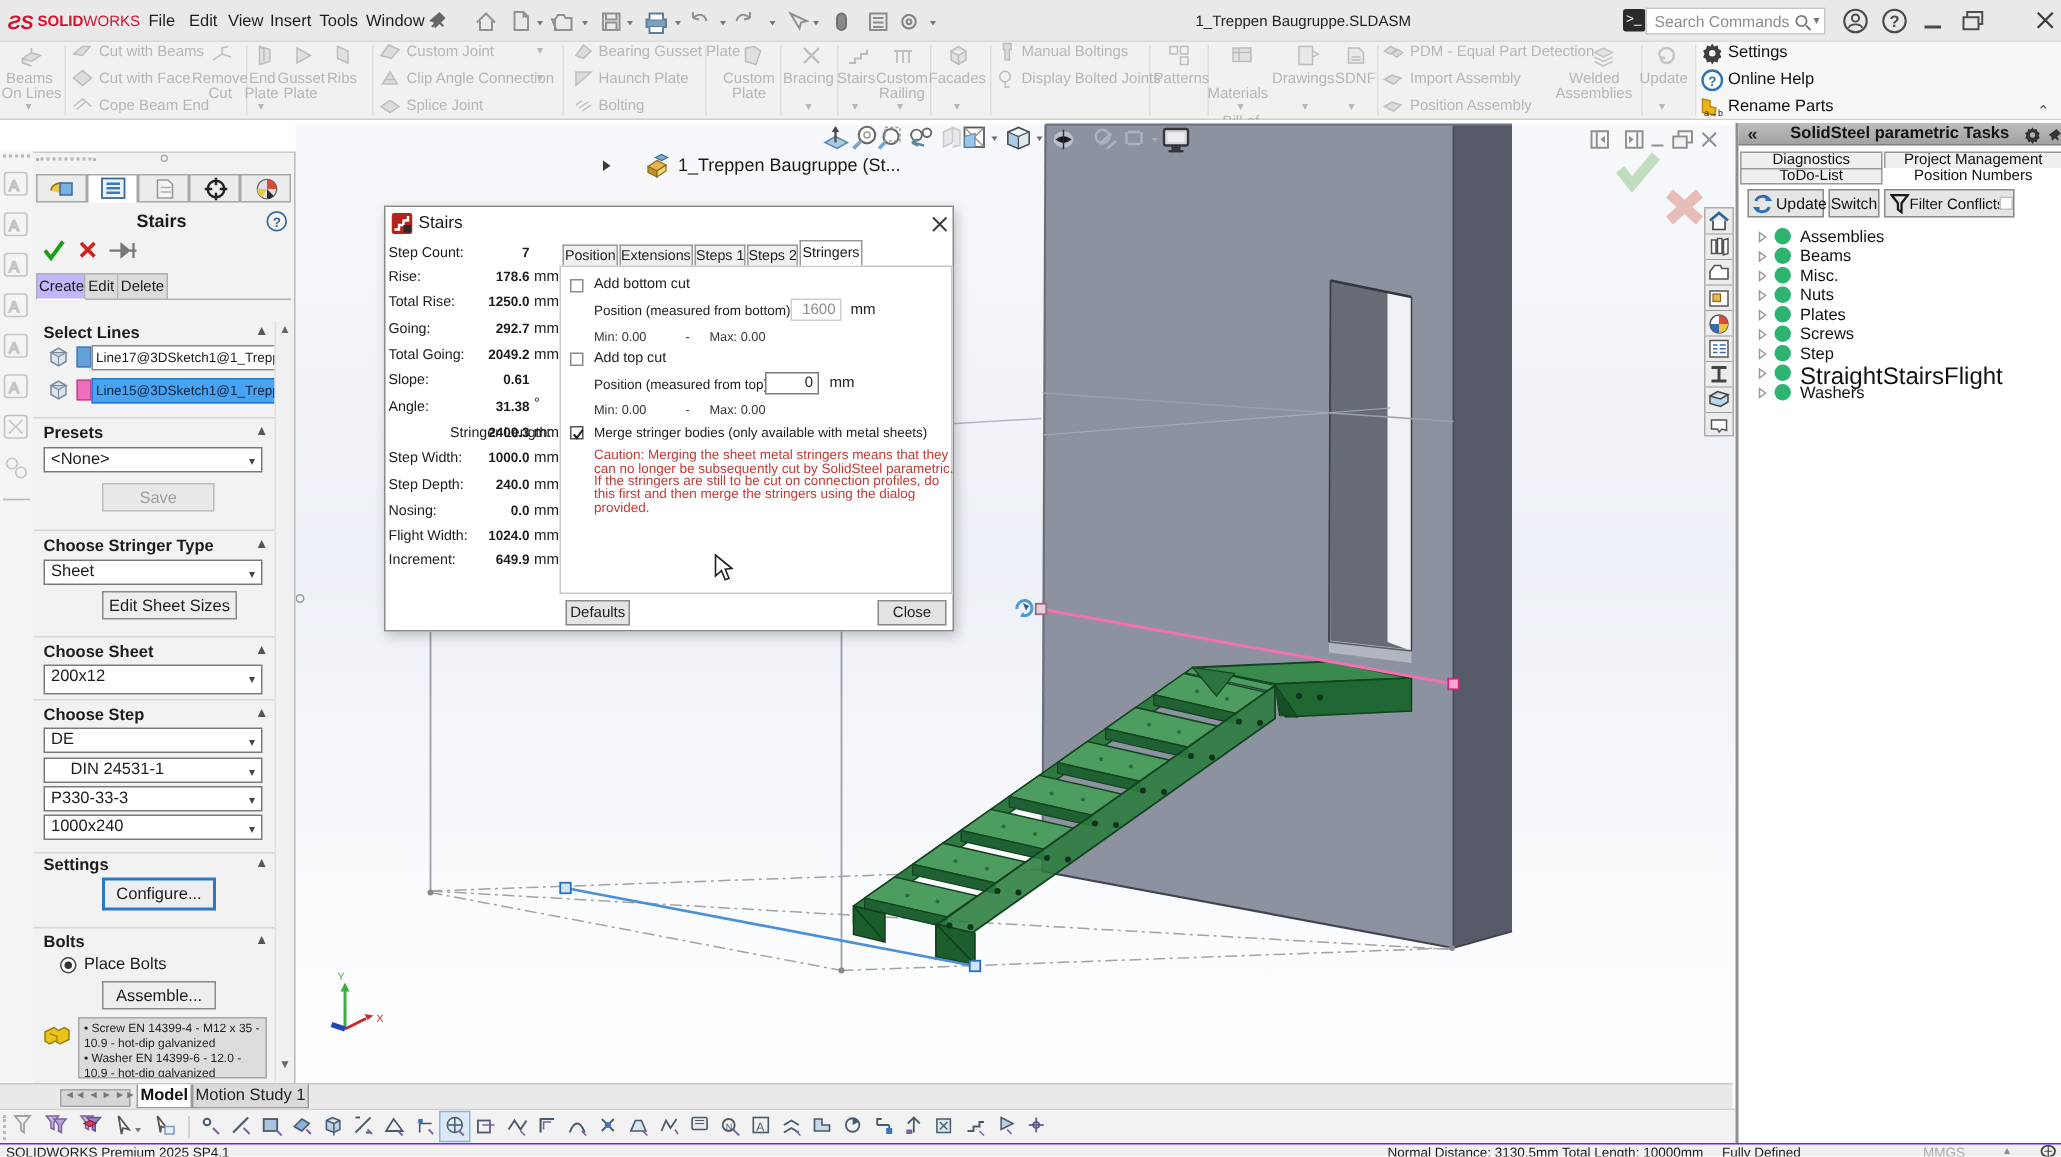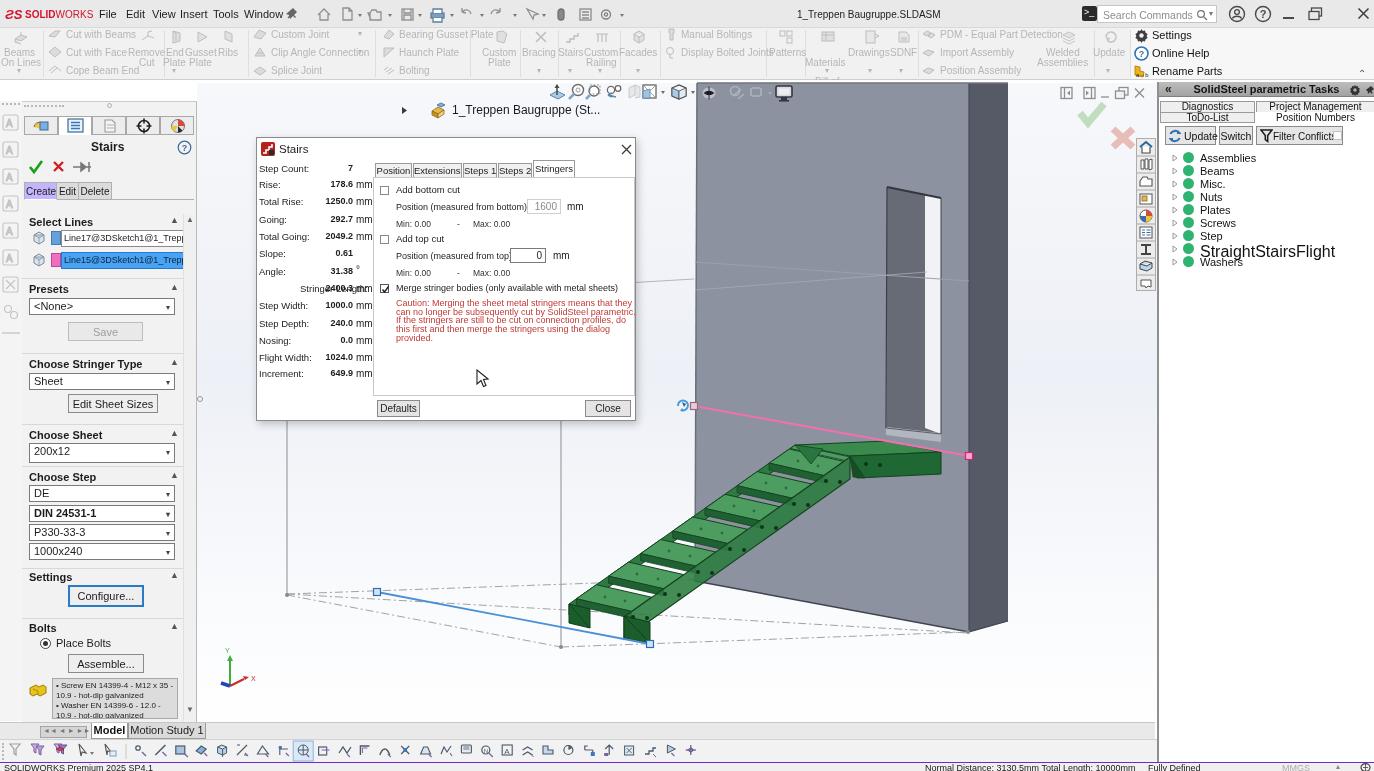--- a/index.html
+++ b/index.html
@@ -652,21 +652,21 @@
 
   <div class="abs" style="left:0px;top:322px;width:174px;height:1px;background:#d8d8d8;"></div>
   <div class="txt" style="left:7px;top:327px;font-weight:bold;">Choose Sheet</div>
   <div class="txt" style="left:148px;top:326px;color:#555;font-size:9px;">▲</div>
   <div class="abs" style="left:7px;top:341px;width:146px;height:20px;background:#fff;border:1px solid #7a7a7a;line-height:15px;padding-left:4px;">200x12<span style="position:absolute;right:4px;top:1px;font-size:8px;color:#444;">▾</span></div>
 
   <div class="abs" style="left:0px;top:364px;width:174px;height:1px;background:#d8d8d8;"></div>
   <div class="txt" style="left:7px;top:369px;font-weight:bold;">Choose Step</div>
   <div class="txt" style="left:148px;top:368px;color:#555;font-size:9px;">▲</div>
   <div class="abs" style="left:7px;top:383px;width:146px;height:17px;background:#fff;border:1px solid #7a7a7a;line-height:15px;padding-left:4px;">DE<span style="position:absolute;right:4px;top:1px;font-size:8px;color:#444;">▾</span></div>
-  <div class="abs" style="left:7px;top:403px;width:146px;height:17px;background:#fff;border:1px solid #7a7a7a;line-height:15px;padding-left:4px;font-weight:bold;">DIN 24531-1<span style="position:absolute;right:4px;top:1px;font-size:8px;color:#444;">▾</span></div>
+  <div class="abs" style="left:7px;top:403px;width:146px;height:17px;background:#fff;border:1px solid #7a7a7a;line-height:15px;padding-left:17px;">DIN 24531-1<span style="position:absolute;right:4px;top:1px;font-size:8px;color:#444;">▾</span></div>
   <div class="abs" style="left:7px;top:422px;width:146px;height:17px;background:#fff;border:1px solid #7a7a7a;line-height:15px;padding-left:4px;">P330-33-3<span style="position:absolute;right:4px;top:1px;font-size:8px;color:#444;">▾</span></div>
   <div class="abs" style="left:7px;top:441px;width:146px;height:17px;background:#fff;border:1px solid #7a7a7a;line-height:15px;padding-left:4px;">1000x240<span style="position:absolute;right:4px;top:1px;font-size:8px;color:#444;">▾</span></div>
 
   <div class="abs" style="left:0px;top:466px;width:174px;height:1px;background:#d8d8d8;"></div>
   <div class="txt" style="left:7px;top:469px;font-weight:bold;">Settings</div>
   <div class="txt" style="left:148px;top:468px;color:#555;font-size:9px;">▲</div>
   <div class="abs" style="left:46px;top:483px;width:76px;height:22px;background:#eeeeee;border:2px solid #2a7ac8;text-align:center;line-height:19px;">Configure...</div>
 
   <div class="abs" style="left:0px;top:516px;width:174px;height:1px;background:#d8d8d8;"></div>
   <div class="txt" style="left:7px;top:520px;font-weight:bold;">Bolts</div>

